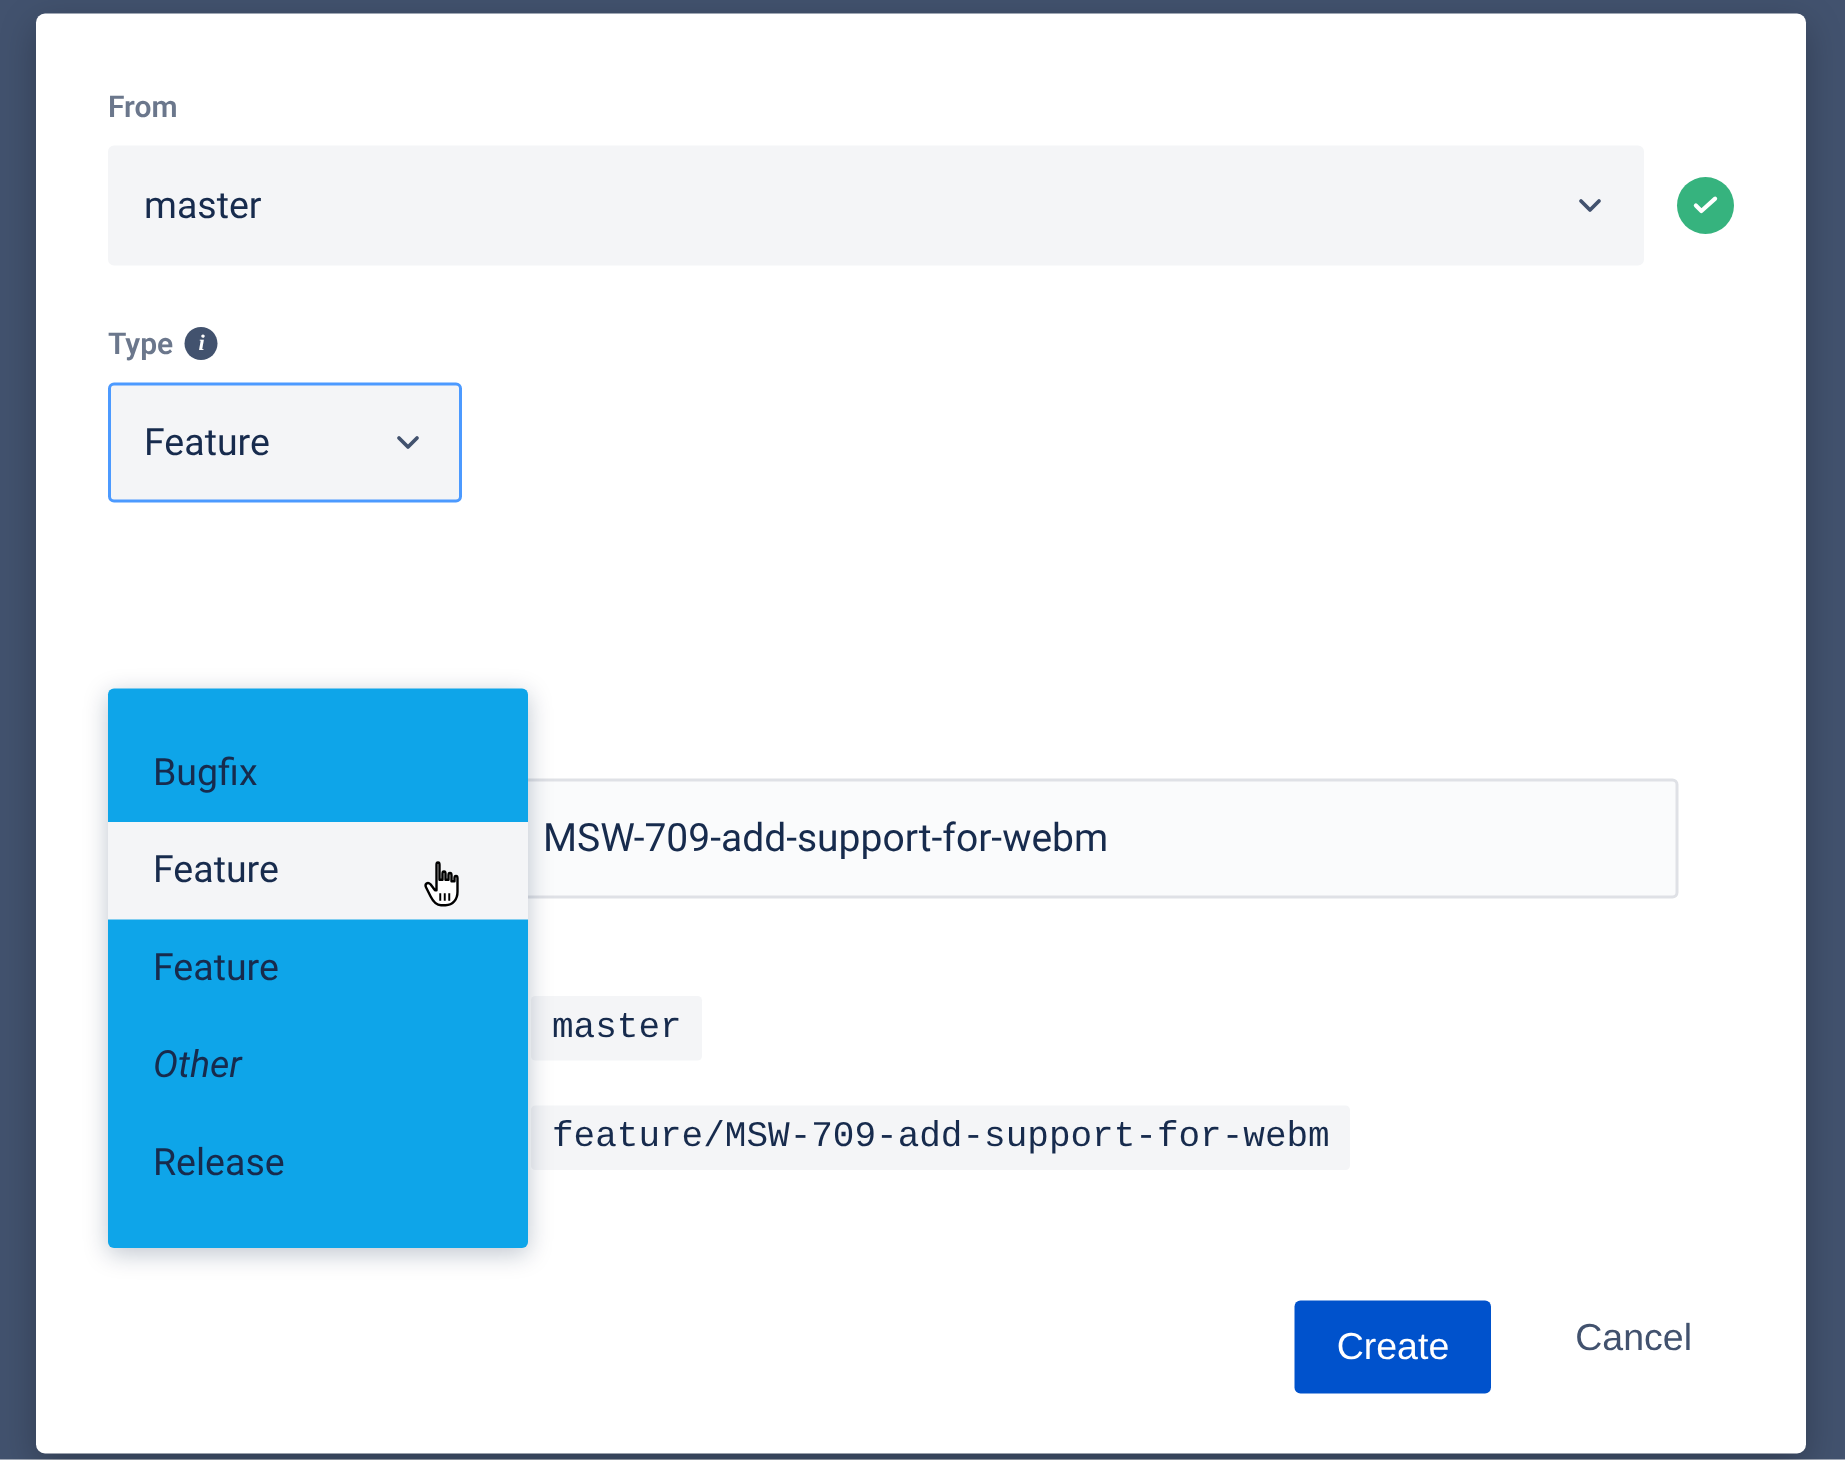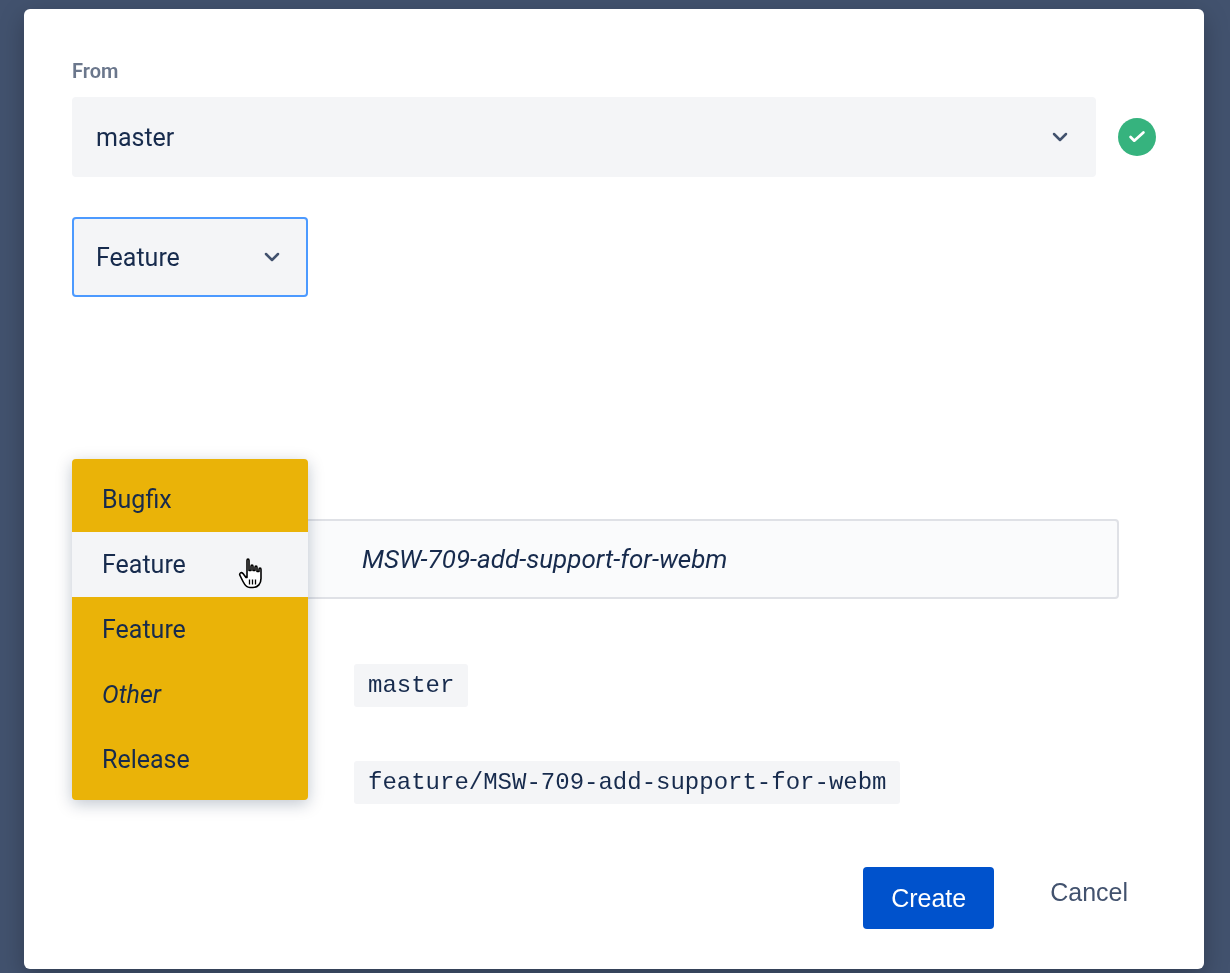--- a/index.html
+++ b/index.html
@@ -106,25 +106,25 @@
       flex-shrink: 0;
     }
     .check-badge svg {
       width: 22px;
       height: 22px;
     }
     .dropdown-menu {
       position: absolute;
       top: 450px;
       left: 48px;
-      width: 236px;
-      background: #eab308;
+      width: 280px;
+      background: #0ea5e9;
       border-radius: 4px;
       box-shadow: 0 4px 16px rgba(9,30,66,0.25);
-      padding: 8px 0;
+      padding: 24px 0;
       z-index: 100;
     }
     .dropdown-item {
       padding: 18px 30px;
       font-size: 25px;
       color: #172B4D;
       cursor: pointer;
       position: relative;
     }
     .dropdown-item.hovered {
@@ -152,42 +152,41 @@
       padding: 0 22px;
       font-size: 26px;
       color: #172B4D;
       position: absolute;
       top: 510px;
       left: 50px;
       z-index: 5;
     }
     .text-input-val {
       margin-left: 264px;
-      font-style: italic;
     }
     .code-snippet-row {
       position: absolute;
       display: flex;
       align-items: center;
       font-family: "SFMono-Regular", Consolas, "Liberation Mono", Menlo, monospace;
       font-size: 24px;
       color: #172B4D;
       z-index: 5;
     }
     .code-snippet {
       background: #F4F5F7;
       border-radius: 3px;
       padding: 8px 14px;
     }
     .row-master {
       top: 655px;
       left: 330px;
     }
     .row-feature {
-      top: 752px;
+      top: 728px;
       left: 330px;
       justify-content: flex-end;
     }
     .button-row {
       position: absolute;
       bottom: 40px;
       right: 48px;
       display: flex;
       align-items: center;
       gap: 28px;
@@ -232,20 +231,24 @@
       </div>
       <div class="check-badge">
         <svg viewBox="0 0 24 24" fill="none">
             <path d="M5 12l4 4L19 7" stroke="#FFFFFF" stroke-width="3" stroke-linecap="round" stroke-linejoin="round"></path>
           </svg>
       </div>
     </div>
   </div>
 
   <div class="form-group">
+    <div class="form-label">
+      <span>Type</span>
+      <span class="info-icon">i</span>
+    </div>
     <div class="select-field small open">
       <span>Feature</span>
       <span class="chevron">
         <svg viewBox="0 0 24 24" fill="none">
             <path d="M6 9l6 6 6-6" stroke="#42526E" stroke-width="2.5" stroke-linecap="round" stroke-linejoin="round"></path>
           </svg>
       </span>
     </div>
   </div>
 

